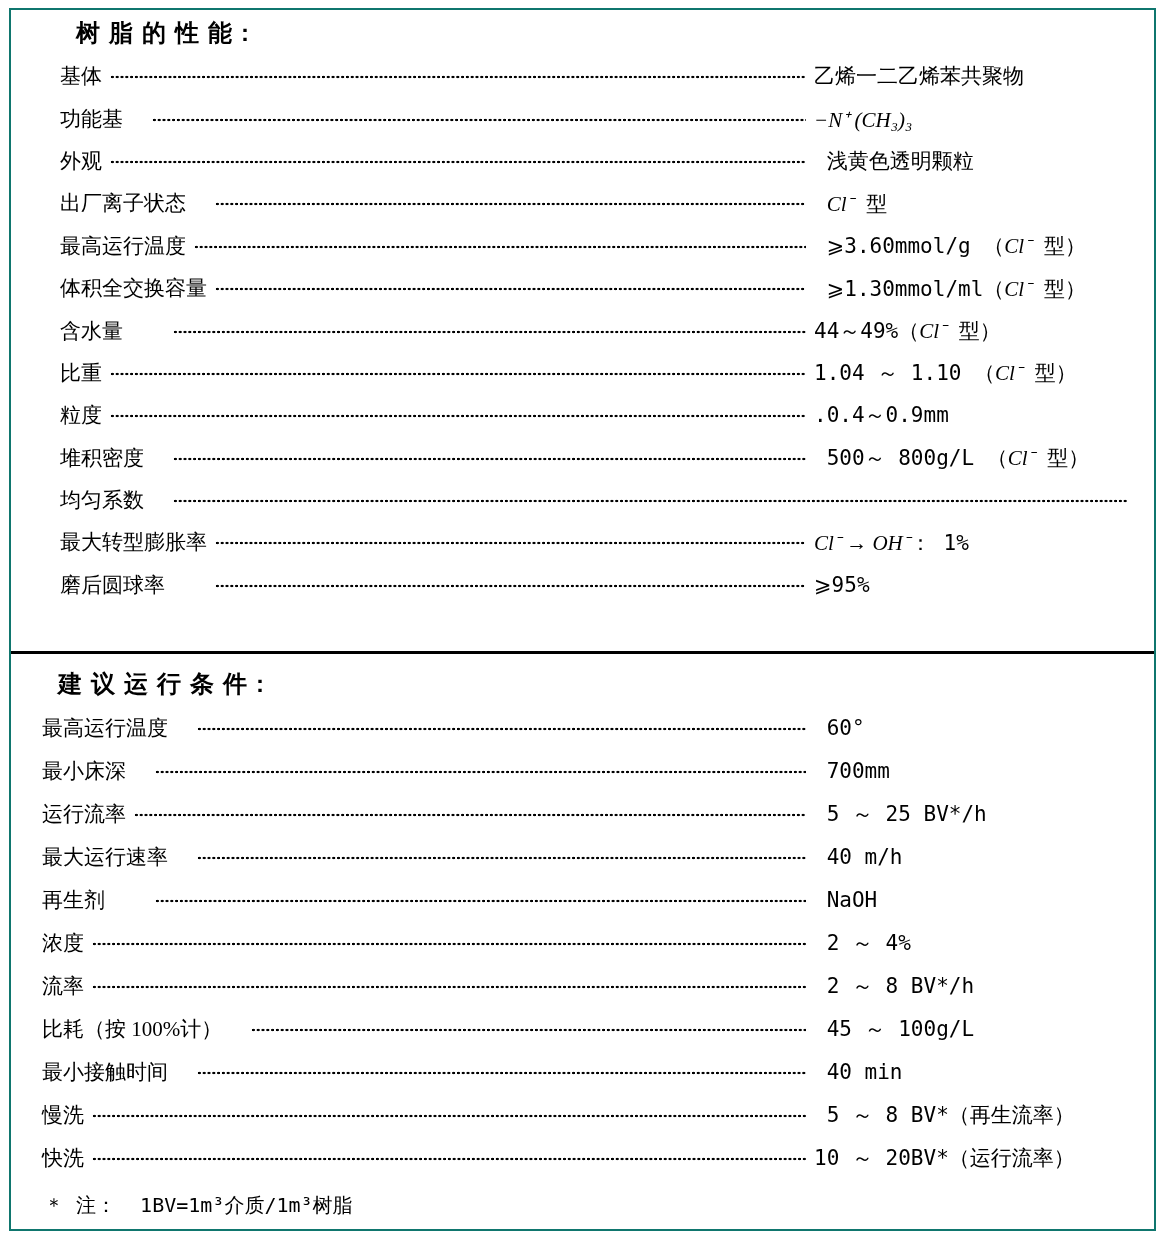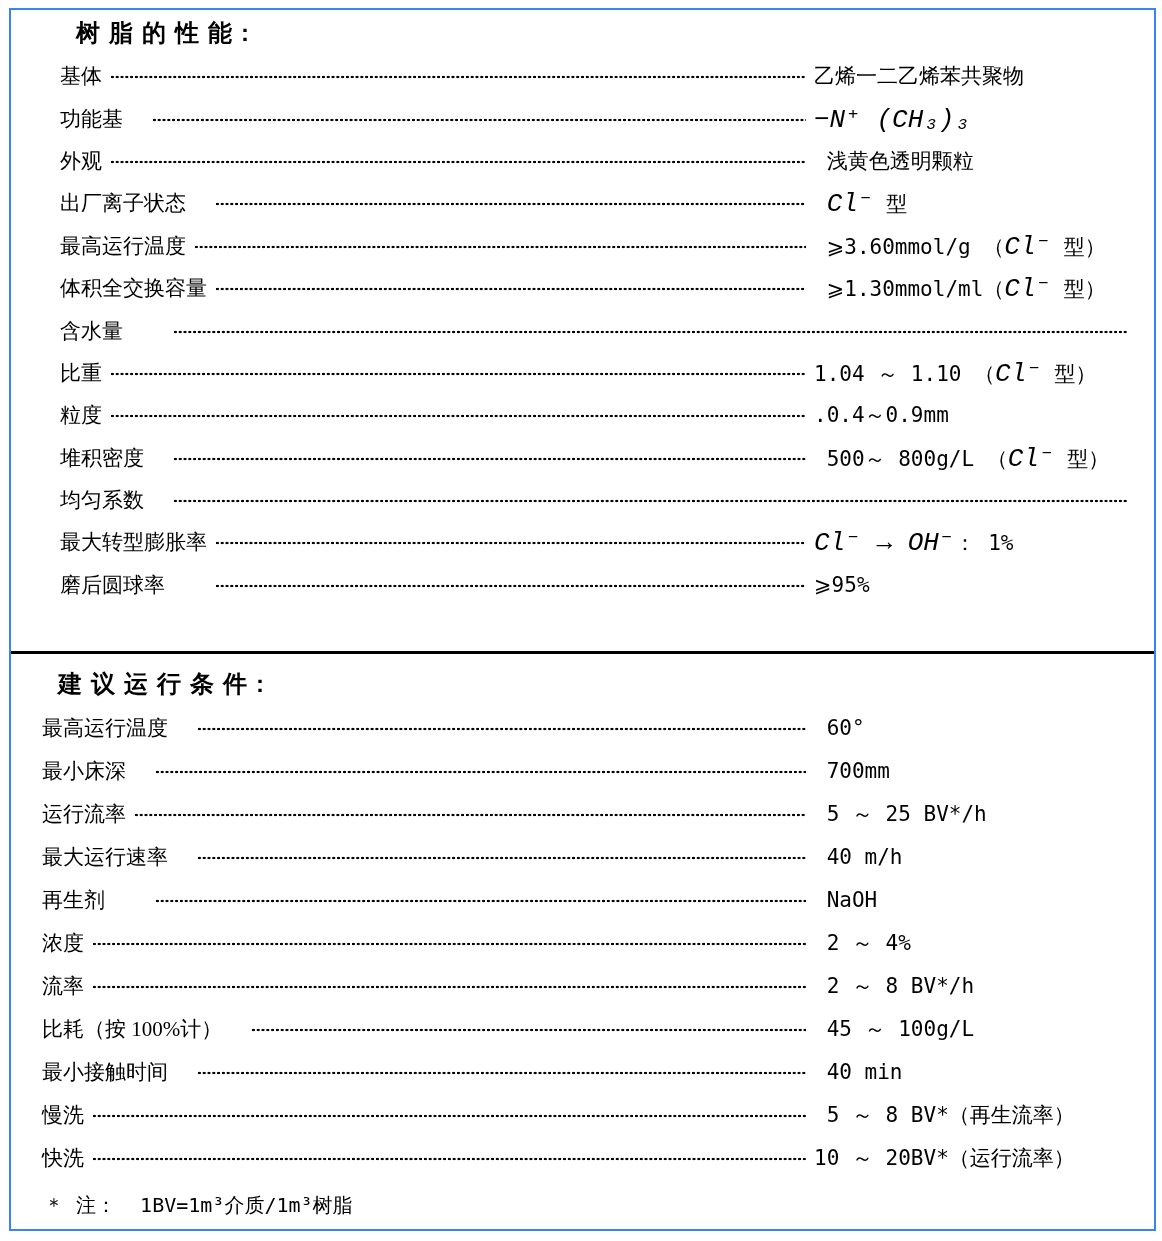--- a/index.html
+++ b/index.html
@@ -7,21 +7,21 @@
     position:relative;
     width:1162px;height:1241px;
     background:#ffffff;
     color:#000;
     font-family:"Liberation Serif","DejaVu Serif",serif;
     overflow:hidden;
   }
   .box{
     position:absolute;left:9px;top:8px;
     width:1143px;height:1219px;
-    border:2px solid #3b82f6;
+    border:2px solid #0f766e;
   }
   .divider{
     position:absolute;left:0;right:0;top:641px;
     height:0;border-top:3px solid #000;
   }
   .sec{position:absolute;left:0;right:0;}
   .sec1{top:0;padding:6px 18px 0 49px;}
   .sec2{top:644px;padding:13px 18px 0 31px;}
   .sec-title{
     margin:0 0 5px 16px;
@@ -44,22 +44,22 @@
     background-size:4.8px 22px;
     background-position:left center;
     background-repeat:repeat-x;
   }
   .val{
     flex:0 0 322px;width:322px;
     font-family:"DejaVu Sans Mono","DejaVu Sans",monospace;
     font-size:21px;white-space:pre;overflow:visible;
   }
   .val .math{
-    font-family:Liberation Mono, monospace;
-    font-style:italic;font-size:26px;
+    font-family:Liberation Serif, serif;
+    font-style:italic;font-size:21px;
   }
   .note{
     margin-top:13px;margin-left:2px;
     font-family:"DejaVu Sans Mono","DejaVu Sans",monospace;
     font-size:20px;white-space:pre;
   }
 </style>
 </head>
 <body>
 
@@ -95,20 +95,21 @@
             <span class="val"><span> ⩾3.60mmol/g （</span><span class="math">Cl⁻</span><span> 型）</span></span>
           </div>
           <div class="row">
             <span class="lbl">体积全交换容量</span>
             <span class="leader"></span>
             <span class="val"><span> ⩾1.30mmol/ml（</span><span class="math">Cl⁻</span><span> 型）</span></span>
           </div>
           <div class="row">
             <span class="lbl">含水量　　</span>
             <span class="leader"></span>
+            <span class="val"><span>44～49%（</span><span class="math">Cl⁻</span><span> 型）</span></span>
           </div>
           <div class="row">
             <span class="lbl">比重</span>
             <span class="leader"></span>
             <span class="val"><span>1.04 ～ 1.10 （</span><span class="math">Cl⁻</span><span> 型）</span></span>
           </div>
           <div class="row">
             <span class="lbl">粒度</span>
             <span class="leader"></span>
             <span class="val"><span>.0.4～0.9mm</span></span>

